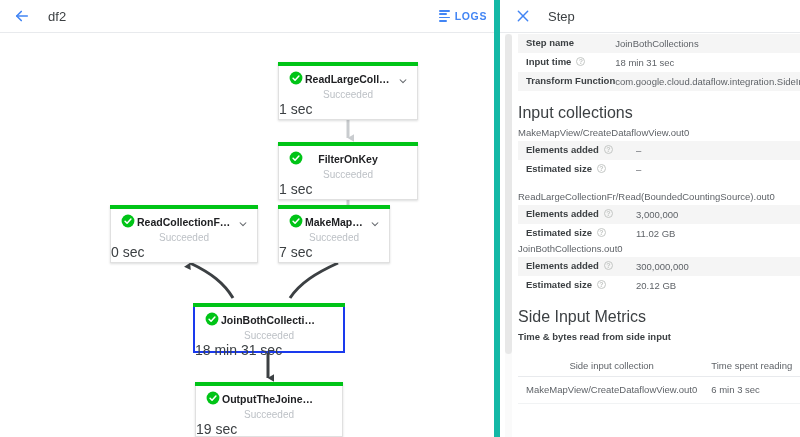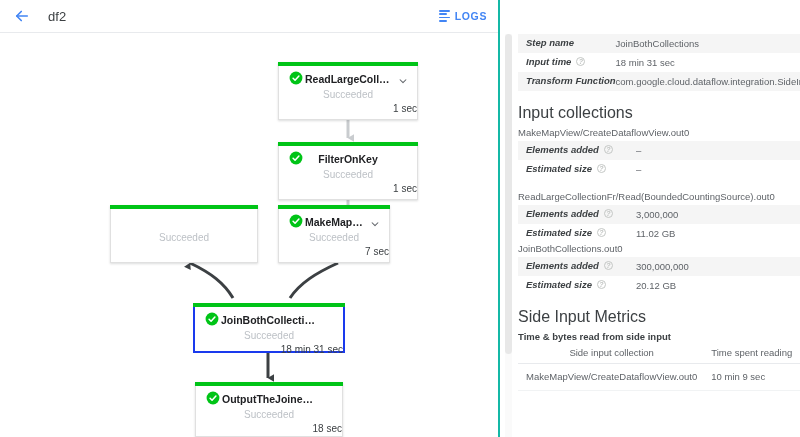--- a/index.html
+++ b/index.html
@@ -7,21 +7,21 @@
     width: 800px; height: 437px;
     font-family: "Liberation Sans", sans-serif;
     background: #ffffff;
     overflow: hidden;
   }
   #app { position: relative; width: 800px; height: 437px; background:#fff; }
 
   
   #graph-pane {
     position: absolute; left:0; top:0; width:500px; height:437px;
-    background:#fff; border-right:2px solid #14b8a6; overflow:hidden;
+    background:#fff; border-right:6px solid #14b8a6; overflow:hidden;
   }
   #graph-header {
     position:absolute; left:0; top:0; width:500px; height:33px;
     background:#fff; border-bottom:1px solid #e8eaed;
     display:flex; align-items:center;
   }
   .back-arrow {
     width:24px; height:24px; margin-left:10px;
     display:flex; align-items:center; justify-content:center;
     color:#4285f4; cursor:pointer;
@@ -80,21 +80,21 @@
   }
   .chevron {
     position:absolute; right:9px; top:2px; width:10px; height:10px; color:#5f6368;
   }
   .node-status {
     position:absolute; left:0; right:0; top:26px;
     text-align:center; font-size:10px; color:#bdc1c6; line-height:14px;
   }
   .node-time {
     position:absolute; left:0; right:0; top:40px;
-    text-align:right; font-size:10px; color:#3c4043; line-height:14px;
+    text-align:left; font-size:14px; color:#3c4043; line-height:14px;
   }
 
   
   #step-panel {
     position:absolute; left:500px; top:0; width:300px; height:437px;
     background:#fff; overflow:hidden;
   }
   #panel-header {
     position:absolute; left:0; top:0; width:300px; height:33px;
     background:#fff; border-bottom:1px solid #e8eaed;
@@ -117,41 +117,41 @@
   #scrollbar-thumb {
     position:absolute; left:5px; top:34px; width:7px; height:320px;
     background:#e8e8e8; border-radius:4px;
   }
 
   .kv-table { width:285px; margin-left:13px; border-collapse:collapse; }
   .kv-table tr.alt { background:#f5f5f5; }
   .kv-table td { padding:3px 0; vertical-align:top; font-size:9.5px; }
   .kv-key {
     width:118px; padding-left:8px !important;
-    font-weight:bold; color:#3c4043; white-space:nowrap;font-style:italic;
+    font-weight:bold; color:#3c4043; white-space:nowrap;
   }
   .kv-val { color:#5f6368; line-height:13px; padding-right:6px !important; }
   .help-icon {
     display:inline-block; width:9px; height:9px; margin-left:5px;
     border:1px solid #c4c7c5; border-radius:50%;
     color:#c4c7c5; font-size:7px; line-height:8px; text-align:center;
     vertical-align:1px; cursor:pointer;
   }
 
   .section-title {
     margin:13px 0 5px 13px; font-size:16px; color:#3c4043; font-weight:normal;
   }
   .collection-name {
     margin:0 0 3px 13px; font-size:9.5px; color:#5f6368;
     word-break:break-all; padding-right:10px;
   }
   .spacer { height:12px; }
 
   .subsection-title {
-    margin:3px 0 2px 13px; font-size:9.5px; color:#3c4043; font-weight:bold;
+    margin:3px 0 15px 13px; font-size:9.5px; color:#3c4043; font-weight:bold;
   }
   .si-table { width:285px; margin-left:13px; border-collapse:collapse; }
   .si-table th {
     text-align:center; font-size:9.5px; font-weight:normal; color:#5f6368;
     padding:3px 6px 5px 8px; border-bottom:1px solid #e8eaed; white-space:nowrap;
   }
   .si-table td {
     font-size:9.5px; color:#5f6368; padding:7px 6px 7px 8px;
     border-bottom:1px solid #f1f3f4; vertical-align:top; line-height:12px;
   }
@@ -237,21 +237,36 @@
               </svg>
           </span>
           <span class="node-label">FilterOnKey</span>
         </div>
         <div class="node-status">Succeeded</div>
         <div class="node-time">1 sec</div>
       </div>
 
       <div class="node" style="left:110px; top:172px; width:148px; height:58px;">
         <div class="topbar"></div>
-        <div class="node-status">Succeeded</div>
+        <div class="node-row1">
+          <span class="check-icon">
+            <svg width="14" height="14" viewBox="0 0 24 24">
+                <circle cx="12" cy="12" r="11" fill="#00c417"></circle>
+                <path d="M7 12.4 L10.4 15.8 L17 8.6" fill="none" stroke="#fff" stroke-width="2.6" stroke-linecap="round" stroke-linejoin="round"></path>
+              </svg>
+          </span>
+          <span class="node-label">ReadCollectionForJoin</span>
+          <span class="chevron">
+            <svg width="10" height="10" viewBox="0 0 24 24" fill="none" stroke="currentColor" stroke-width="2.5" stroke-linecap="round" stroke-linejoin="round">
+                <polyline points="5 9 12 16 19 9"></polyline>
+              </svg>
+          </span>
+        </div>
+        <div class="node-status">Succeeded</div>
+        <div class="node-time">0 sec</div>
       </div>
 
       <div class="node" style="left:278px; top:172px; width:112px; height:58px;">
         <div class="topbar"></div>
         <div class="node-row1">
           <span class="check-icon">
             <svg width="14" height="14" viewBox="0 0 24 24">
                 <circle cx="12" cy="12" r="11" fill="#00c417"></circle>
                 <path d="M7 12.4 L10.4 15.8 L17 8.6" fill="none" stroke="#fff" stroke-width="2.6" stroke-linecap="round" stroke-linejoin="round"></path>
               </svg>
@@ -287,28 +302,37 @@
         <div class="node-row1">
           <span class="check-icon">
             <svg width="14" height="14" viewBox="0 0 24 24">
                 <circle cx="12" cy="12" r="11" fill="#00c417"></circle>
                 <path d="M7 12.4 L10.4 15.8 L17 8.6" fill="none" stroke="#fff" stroke-width="2.6" stroke-linecap="round" stroke-linejoin="round"></path>
               </svg>
           </span>
           <span class="node-label">OutputTheJoinedCollec...</span>
         </div>
         <div class="node-status">Succeeded</div>
-        <div class="node-time">18 sec</div>
+        <div class="node-time">19 sec</div>
       </div>
 
     </div>
   </div>
 
   <div id="step-panel">
 
+    <div id="panel-header">
+      <div class="close-icon">
+        <svg width="16" height="16" viewBox="0 0 24 24" fill="none" stroke="currentColor" stroke-width="2.2" stroke-linecap="round">
+          <line x1="5" y1="5" x2="19" y2="19"></line>
+          <line x1="19" y1="5" x2="5" y2="19"></line>
+        </svg>
+      </div>
+      <div id="panel-title">Step</div>
+    </div>
 
     <div id="scrollbar-track"></div>
     <div id="scrollbar-thumb"></div>
 
     <div id="panel-body">
 
       <table class="kv-table">
         <tbody>
             <tr class="alt">
           <td class="kv-key">Step name</td>
@@ -379,21 +403,21 @@
         <thead>
           <tr>
             <th class="si-col-name">Side input collection</th>
             <th class="si-col-time">Time spent reading</th>
             <th>Bytes read</th>
           </tr>
         </thead>
         <tbody>
           <tr>
             <td>MakeMapView/CreateDataflowView.out0</td>
-            <td>10 min 9 sec</td>
+            <td>6 min 3 sec</td>
             <td>10.14 GB</td>
           </tr>
         </tbody>
       </table>
 
     </div>
   </div>
 
 </div>
 

